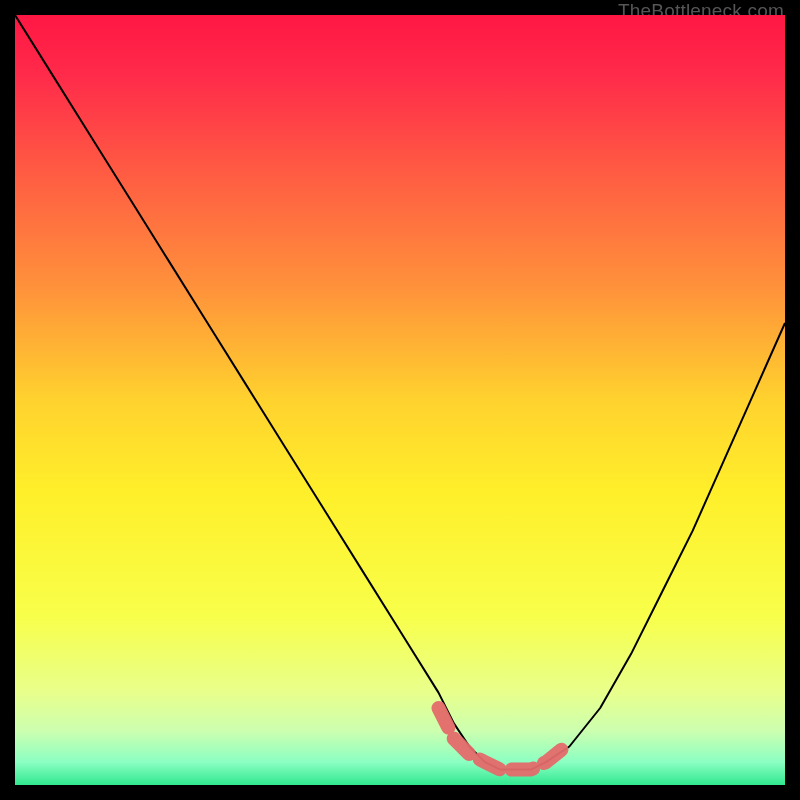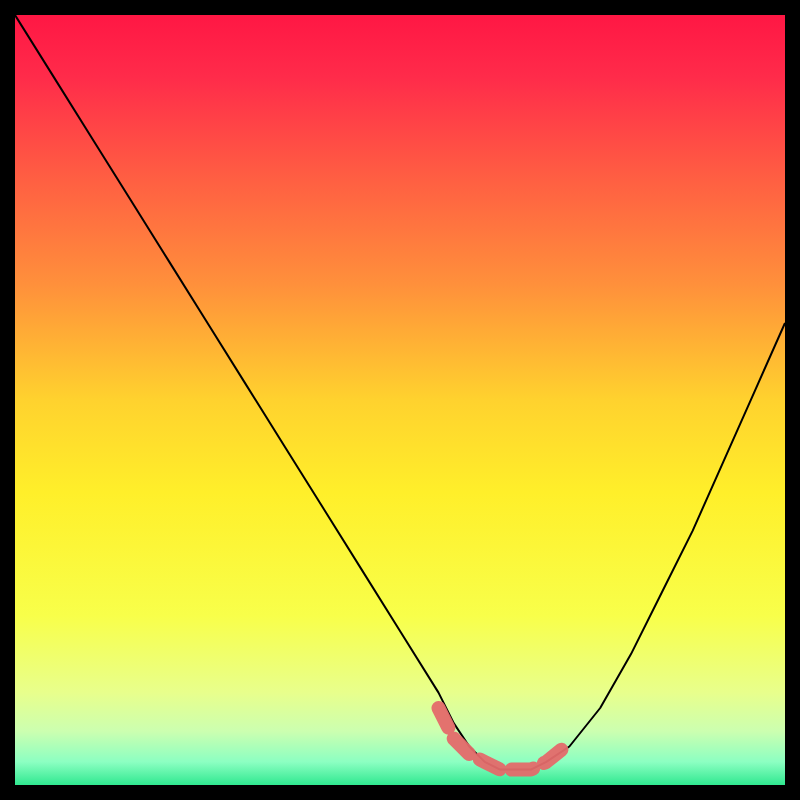--- a/index.html
+++ b/index.html
@@ -26,20 +26,21 @@
     color: #565656;
     font-weight: 500;
     letter-spacing: 0.2px;
   }
   svg { display: block; }
 </style>
 </head>
 <body>
 
 <div class="frame">
+  <div class="watermark">TheBottleneck.com</div>
   <div class="plot-area">
     <svg id="chart-svg" width="770" height="770" viewBox="0 0 770 770">
         <defs>
           <linearGradient id="bg-grad" x1="0" y1="0" x2="0" y2="1">
             <stop offset="0%" stop-color="#ff1744"></stop>
             <stop offset="8%" stop-color="#ff2b4a"></stop>
             <stop offset="20%" stop-color="#ff5a43"></stop>
             <stop offset="35%" stop-color="#ff903b"></stop>
             <stop offset="50%" stop-color="#ffd22e"></stop>
             <stop offset="62%" stop-color="#ffef2a"></stop>

